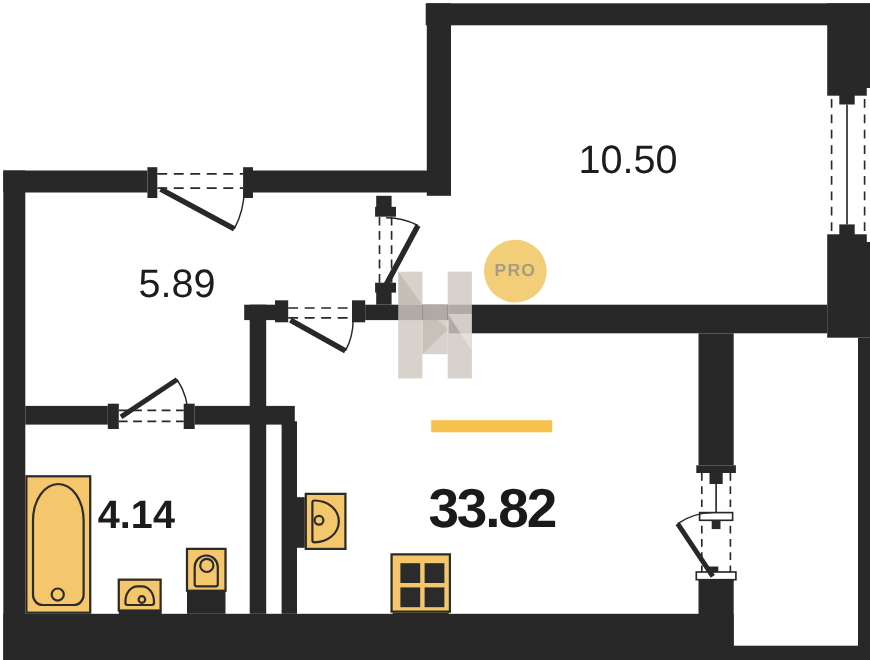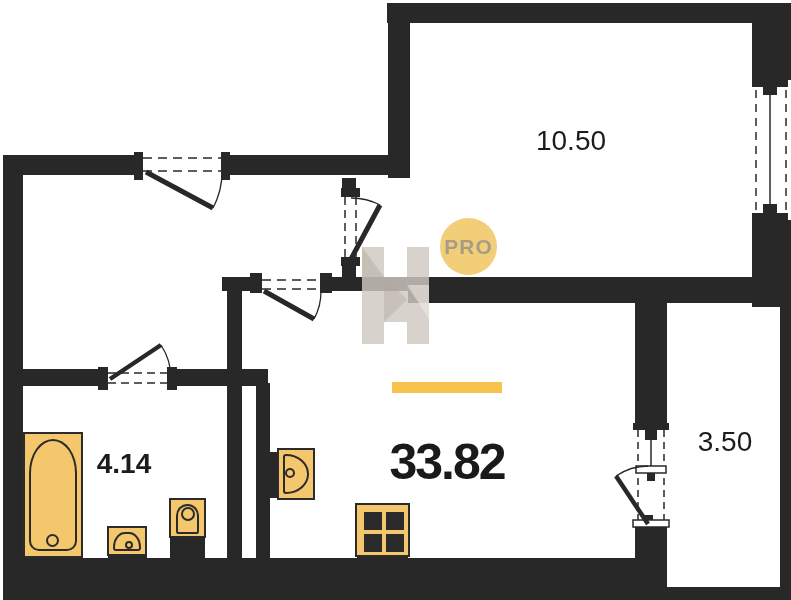--- a/index.html
+++ b/index.html
@@ -1,27 +1,27 @@
 <!DOCTYPE html>
 <html><head>
 <meta charset="utf-8">
 <style>
   html,body{margin:0;padding:0;background:#ffffff;}
   .plan{
     position:relative;width:791px;height:600px;background:#ffffff;overflow:hidden;
     font-family:"Liberation Sans",sans-serif;color:#1e1e1e;
   }
   .plan svg{position:absolute;left:0;top:0;}
-  .label{position:absolute;width:100px;text-align:center;font-size:28px;line-height:1.05;color:#1c1c1c;}
+  .label{position:absolute;width:100px;text-align:center;font-size:36px;line-height:1.05;color:#1c1c1c;}
   .total-label{position:absolute;width:150px;text-align:center;font-size:50px;font-weight:bold;letter-spacing:-2px;color:#1a1a1a;margin-top:33px;}
   .accent-bar{position:absolute;left:392px;top:382px;width:110px;height:11px;background:#f7c24e;}
   .pro-badge{
     position:absolute;left:440px;top:218px;width:57px;height:57px;border-radius:50%;
     background:#f3ce78;display:flex;align-items:center;justify-content:center;
-    font-size:21px;letter-spacing:1px;color:#a79d85;font-weight:bold;
+    font-size:16px;letter-spacing:1px;color:#a79d85;font-weight:bold;
   }
   
   .wm{position:absolute;left:362px;top:247px;width:67px;height:97px;}
   .wm .bar-l,.wm .bar-r,.wm .mid{position:absolute;background:rgba(206,200,191,0.82);}
   .wm .bar-l{left:0;top:0;width:22px;height:97px;}
   .wm .bar-r{right:0;top:0;width:22px;height:97px;}
   .wm .mid{left:22px;top:30px;width:23px;height:45px;}
   .wm .facet1{position:absolute;left:0;top:0;width:22px;height:30px;background:rgba(176,168,157,0.45);clip-path:polygon(0 0,100% 100%,0 100%);}
   .wm .facet2{position:absolute;right:0;top:38px;width:22px;height:34px;background:rgba(240,236,230,0.55);clip-path:polygon(0 0,100% 0,100% 100%);}
   .wm .facet3{position:absolute;left:22px;top:30px;width:23px;height:45px;background:rgba(176,168,157,0.4);clip-path:polygon(0 0,100% 50%,0 100%);}
@@ -162,19 +162,19 @@
   </div>
   <div class="blk" style="left:357px;top:555px;width:51px;height:9px;"></div>
   <div class="fx stove">
     <div class="burner" style="left:7px;top:7px;"></div>
     <div class="burner" style="left:29px;top:7px;"></div>
     <div class="burner" style="left:7px;top:29px;"></div>
     <div class="burner" style="left:29px;top:29px;"></div>
   </div>
 
   <div class="label" style="left:521px;top:126px;">10.50</div>
+  <div class="label" style="left:111px;top:239px;">5.89</div>
   <div class="label" style="left:74px;top:449px;font-weight:bold;">4.14</div>
-  <div class="label" style="left:675px;top:427px;">3.50</div>
 
   <div class="accent-bar"></div>
   <div class="total-label" style="left:372px;top:400px;">33.82</div>
 
 </div>
 
 </body></html>

